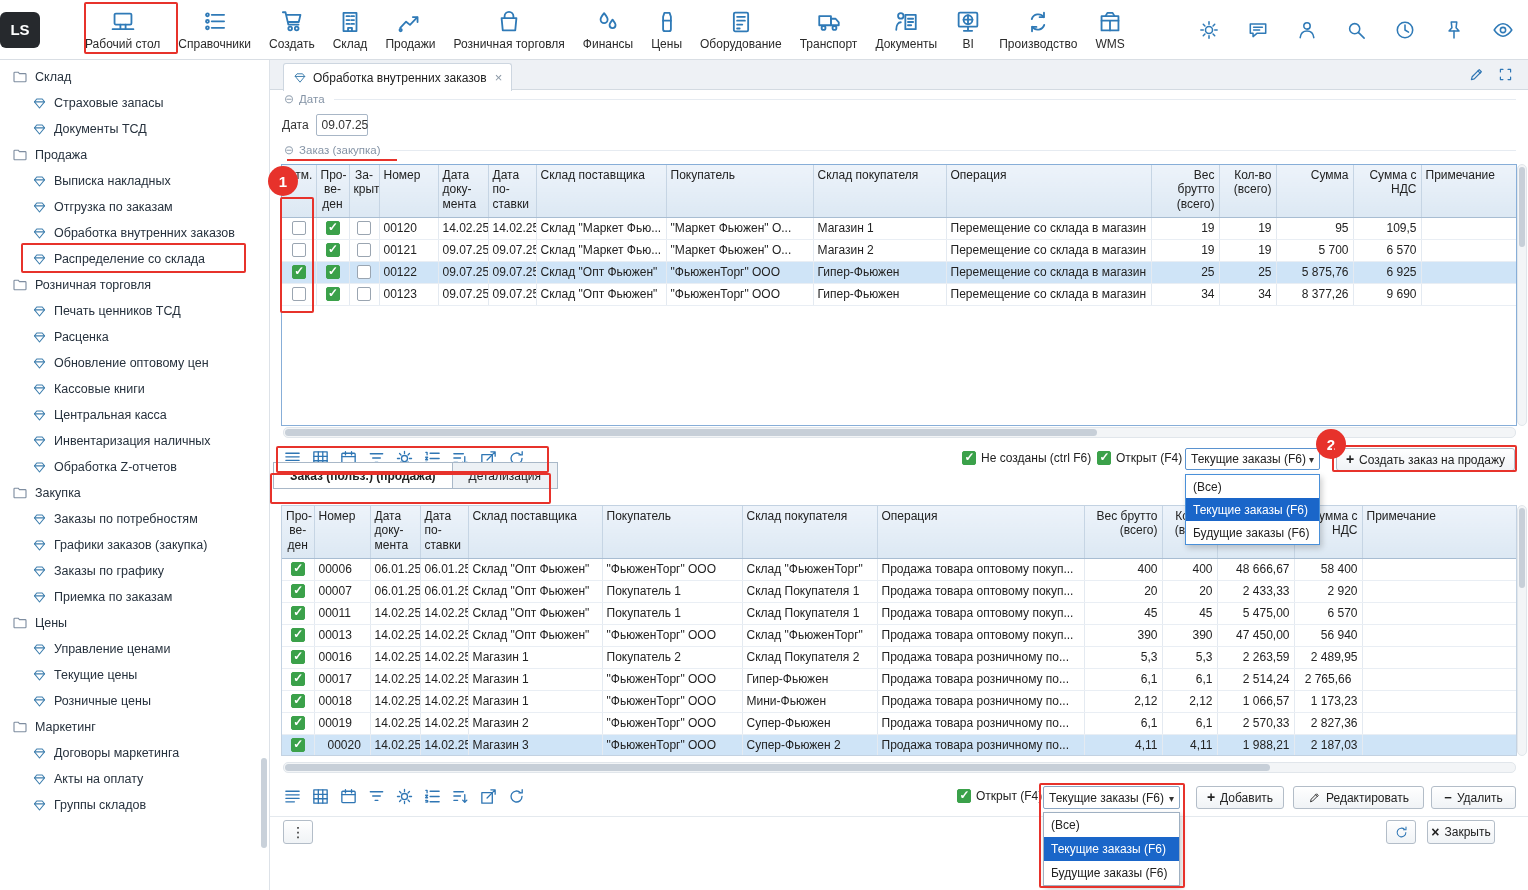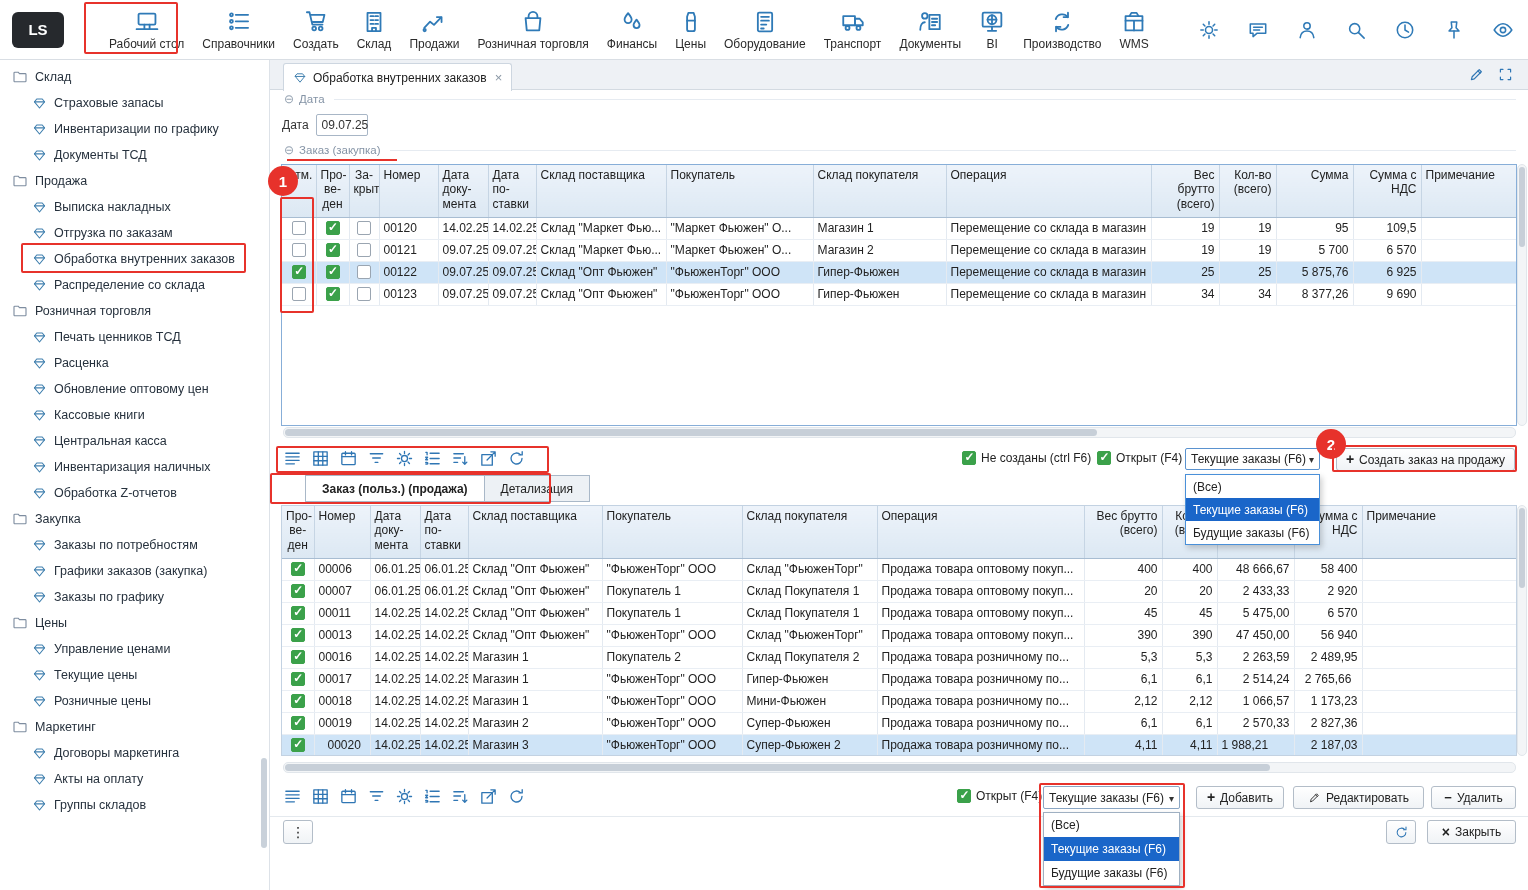--- a/index.html
+++ b/index.html
@@ -3,21 +3,21 @@
 <meta charset="utf-8">
 <style>
   * { margin:0; padding:0; box-sizing:border-box; }
   html,body { width:1528px; height:890px; overflow:hidden; background:#fff;
     font-family:"Liberation Sans", sans-serif; color:#222; }
   .app { position:relative; width:1528px; height:890px; background:#fff; }
 
   
   .topbar { position:absolute; left:0; top:0; width:1528px; height:60px; background:#fff;
     border-bottom:1px solid #d9dee4; display:flex; align-items:center; }
-  .logo { width:52px; height:36px; margin-left:12px; background:#26292d; border-radius:6px;
+  .logo { width:40px; height:36px; background:#26292d; border-radius:6px;
     color:#fff; font-weight:bold; font-size:15px; display:flex; align-items:center; justify-content:center; }
   .top-items { display:flex; align-items:center; height:100%; margin-left:36px; }
   .top-item { display:flex; flex-direction:column; align-items:center; justify-content:center;
     gap:2px; padding:0 9px; height:100%; color:#2f7ab7; cursor:pointer; }
   .top-lbl { font-size:12px; color:#2b2b2b; white-space:nowrap; }
   .top-right { position:absolute; right:14px; top:0; height:60px; display:flex; align-items:center;
     gap:27px; color:#2f7ab7; }
   .ic { display:inline-flex; line-height:0; }
 
   
@@ -105,27 +105,27 @@
 
   .btn { position:absolute; display:flex; align-items:center; justify-content:center; gap:5px;
     background:linear-gradient(#ffffff,#f0f3f6); border:1px solid #b3bdc8; border-radius:3px;
     font-size:12px; color:#222; cursor:pointer; }
   #btn-create { left:1066px; top:388px; width:179px; height:23px; }
   #btn-add { left:926px; top:726px; width:88px; height:23px; }
   #btn-edit { left:1023px; top:726px; width:131px; height:23px; }
   #btn-del { left:1161px; top:726px; width:85px; height:23px; }
   #btn-menu { left:13px; top:760px; width:30px; height:24px; }
   #btn-refresh { left:1116px; top:760px; width:30px; height:24px; color:#2f76b4; }
-  #btn-close { left:1157px; top:760px; width:89px; height:24px; }
+  #btn-close { left:1157px; top:760px; width:68px; height:24px; }
   .glyph-plus::before { content:"+"; font-weight:bold; font-size:14px; line-height:1; }
   .glyph-minus::before { content:"−"; font-weight:bold; font-size:13px; line-height:1; }
   .glyph-close::before { content:"×"; font-weight:bold; font-size:14px; line-height:1; }
   .glyph-dots::before { content:"⋮"; font-size:14px; line-height:1; }
 
-  .detail-tabs { position:absolute; left:3px; top:415px; display:flex;padding-left:32px; }
+  .detail-tabs { position:absolute; left:3px; top:402px; display:flex; }
   .dtab { height:27px; display:flex; align-items:center; padding:0 16px; font-size:12px;
     border:1px solid #a9b8c8; background:#edf1f5; color:#222; cursor:pointer; }
   .dtab.active { background:#fff; font-weight:bold; }
   .dtab + .dtab { border-left:none; }
 
   .dd-list { position:absolute; background:#fff; z-index:40; box-shadow:2px 3px 6px rgba(0,0,0,.2); }
   #dd-mid { left:915px; top:414px; width:135px; border:1px solid #4a90d9; }
   #dd-bot { left:773px; top:752px; width:137px; border:1px solid #9fb0c2; }
   .dd-item { height:23px; display:flex; align-items:center; padding:0 7px; font-size:12px; color:#222; cursor:pointer; }
   #dd-bot .dd-item { height:24px; }
@@ -356,29 +356,20 @@
           </span>
           <span>Страховые запасы</span>
         </div>
         <div class="tree-item">
           <span class="ic">
             <svg viewBox="0 0 20 20" width="15" height="15" fill="none" stroke="currentColor" stroke-width="1.4" stroke-linecap="round" stroke-linejoin="round">
               <path d="M6.3 4h7.4l3 3.8L10 16 3.3 7.8z"></path>
               <path d="M3.3 7.8h13.4"></path>
             </svg>
           </span>
-          <span>Инвентаризации по графику</span>
-        </div>
-        <div class="tree-item">
-          <span class="ic">
-            <svg viewBox="0 0 20 20" width="15" height="15" fill="none" stroke="currentColor" stroke-width="1.4" stroke-linecap="round" stroke-linejoin="round">
-              <path d="M6.3 4h7.4l3 3.8L10 16 3.3 7.8z"></path>
-              <path d="M3.3 7.8h13.4"></path>
-            </svg>
-          </span>
           <span>Документы ТСД</span>
         </div>
         <div class="tree-group">
           <span class="ic">
             <svg viewBox="0 0 20 20" width="16" height="16" fill="none" stroke="currentColor" stroke-width="1.4" stroke-linecap="round" stroke-linejoin="round">
               <path d="M2.5 5a1 1 0 011-1h4.2l1.6 1.8h7.2a1 1 0 011 1V15a1 1 0 01-1 1h-13a1 1 0 01-1-1z"></path>
             </svg>
           </span>
           <span>Продажа</span>
         </div>
@@ -516,20 +507,29 @@
           <span>Графики заказов (закупка)</span>
         </div>
         <div class="tree-item">
           <span class="ic">
             <svg viewBox="0 0 20 20" width="15" height="15" fill="none" stroke="currentColor" stroke-width="1.4" stroke-linecap="round" stroke-linejoin="round">
               <path d="M6.3 4h7.4l3 3.8L10 16 3.3 7.8z"></path>
               <path d="M3.3 7.8h13.4"></path>
             </svg>
           </span>
           <span>Заказы по графику</span>
+        </div>
+        <div class="tree-item">
+          <span class="ic">
+            <svg viewBox="0 0 20 20" width="15" height="15" fill="none" stroke="currentColor" stroke-width="1.4" stroke-linecap="round" stroke-linejoin="round">
+              <path d="M6.3 4h7.4l3 3.8L10 16 3.3 7.8z"></path>
+              <path d="M3.3 7.8h13.4"></path>
+            </svg>
+          </span>
+          <span>Приемка по заказам</span>
         </div>
         <div class="tree-group">
           <span class="ic">
             <svg viewBox="0 0 20 20" width="16" height="16" fill="none" stroke="currentColor" stroke-width="1.4" stroke-linecap="round" stroke-linejoin="round">
               <path d="M2.5 5a1 1 0 011-1h4.2l1.6 1.8h7.2a1 1 0 011 1V15a1 1 0 01-1 1h-13a1 1 0 01-1-1z"></path>
             </svg>
           </span>
           <span>Цены</span>
         </div>
         <div class="tree-item">
@@ -1020,21 +1020,21 @@
               <td style="text-align: center;"><span class="cb on"></span></td>
               <td style="text-align: left; padding-left: 13px;">00020</td>
               <td style="text-align: left;">14.02.25</td>
               <td style="text-align: left;">14.02.25</td>
               <td style="text-align: left;">Магазин 3</td>
               <td style="text-align: left;">"ФьюженТорг" ООО</td>
               <td style="text-align: left;">Супер-Фьюжен 2</td>
               <td style="text-align: left;">Продажа товара розничному по...</td>
               <td style="text-align: right;">4,11</td>
               <td style="text-align: right;">4,11</td>
-              <td style="text-align: left;">1 988,21</td>
+              <td style="text-align: right;">1 988,21</td>
               <td style="text-align: right;">2 187,03</td>
               <td style="text-align: left;"></td>
             </tr>
           </tbody>
         </table>
       </div>
     <div class="vscroll" id="vs2">
         <div class="vthumb"></div>
       </div>
     <div class="hscroll" id="hs2">

